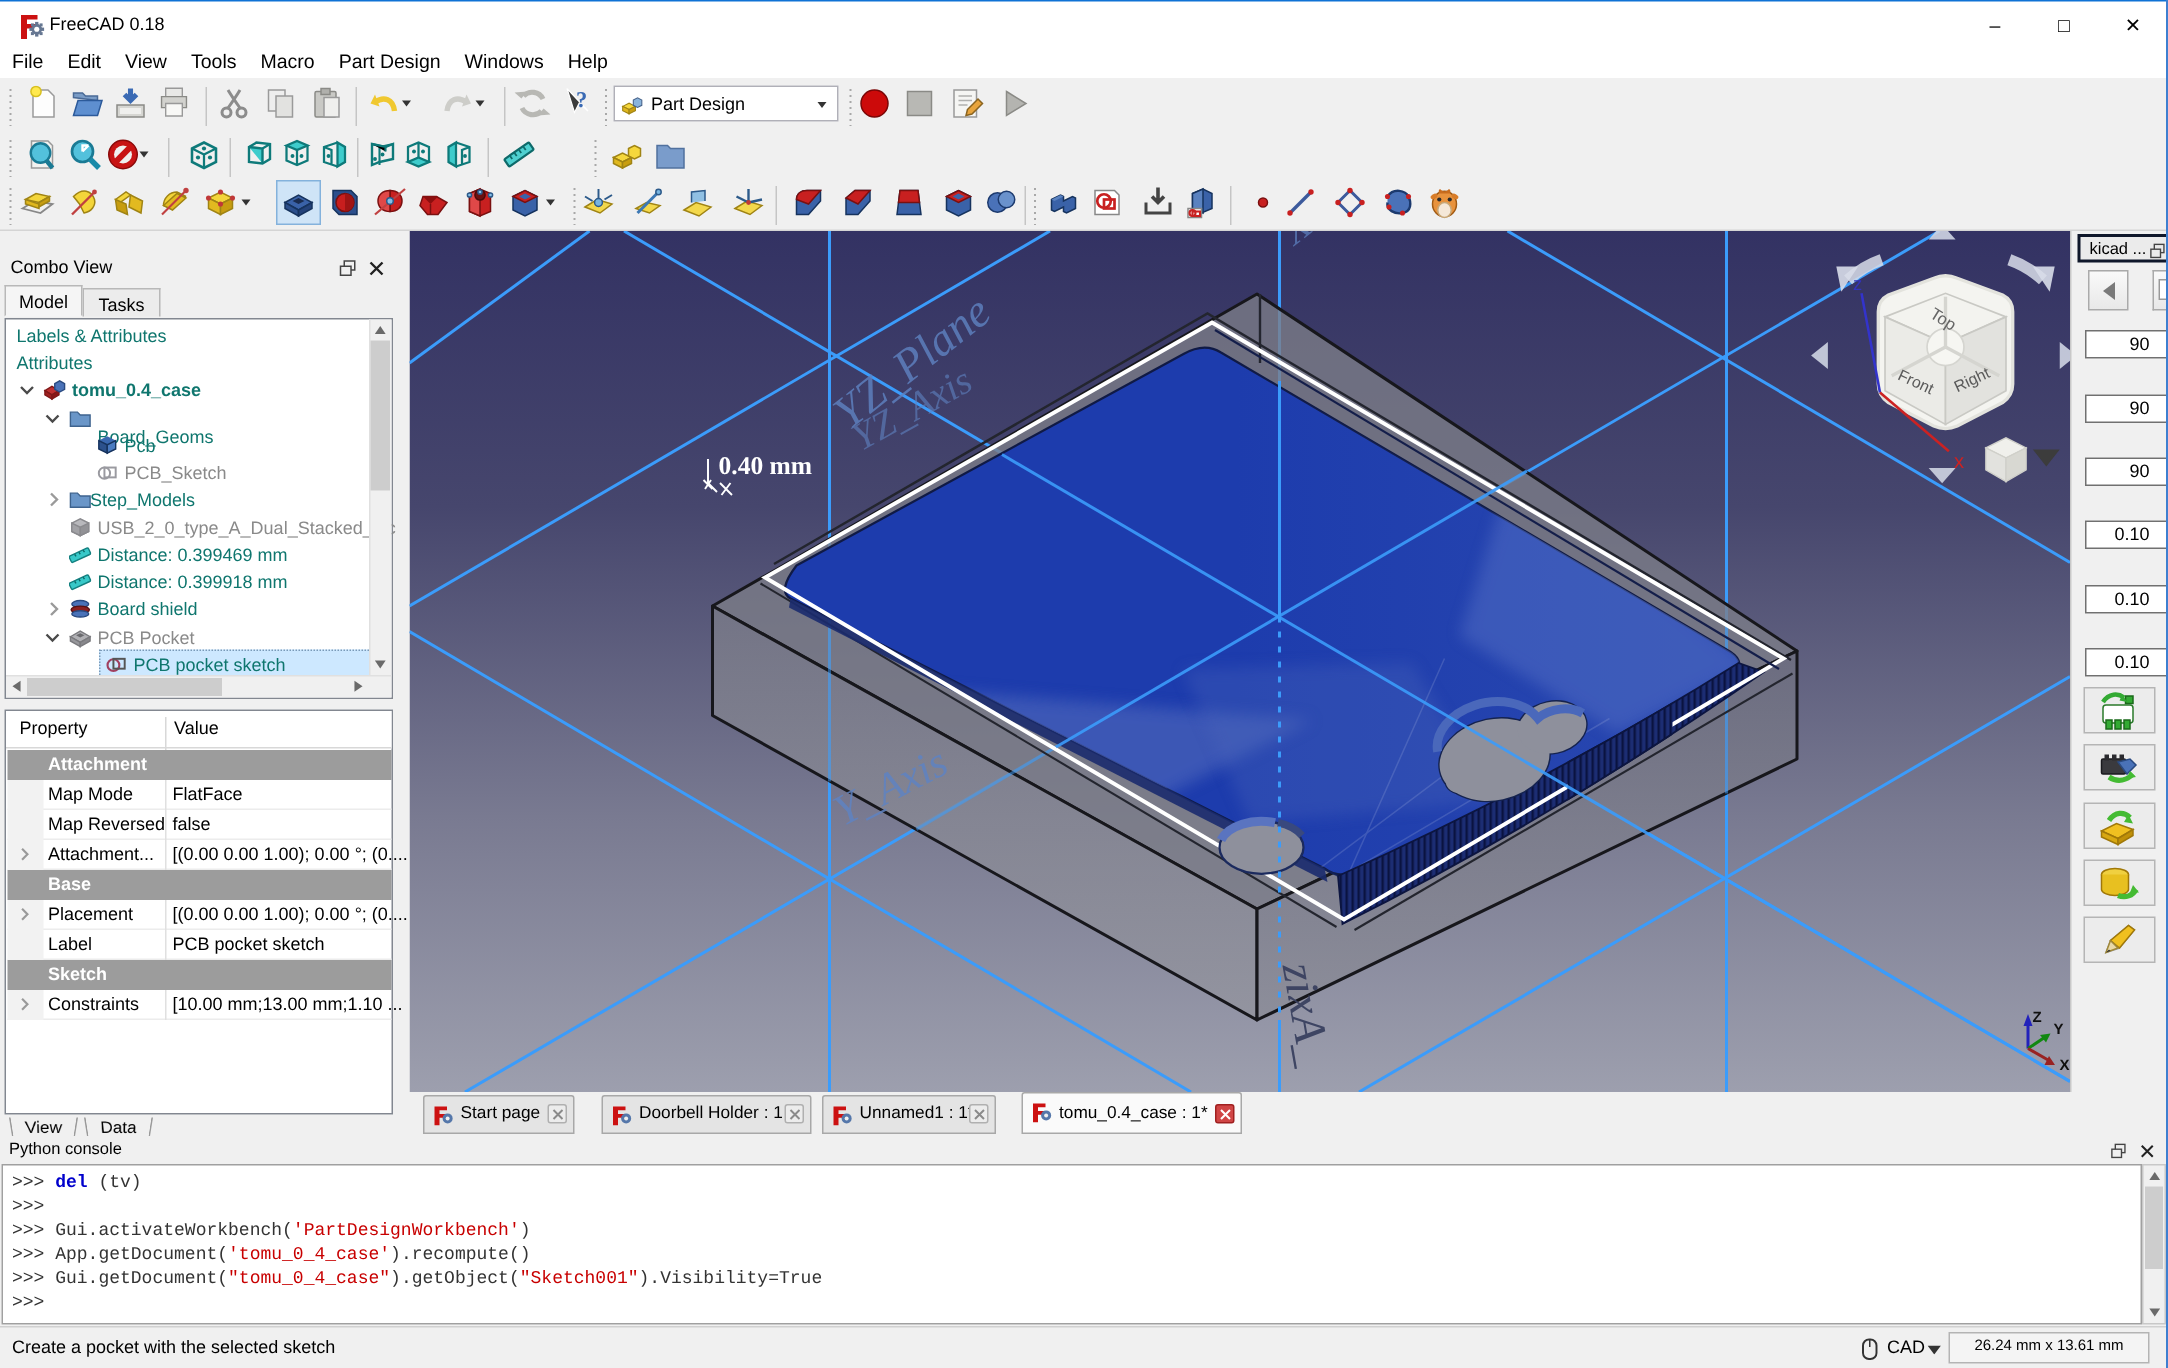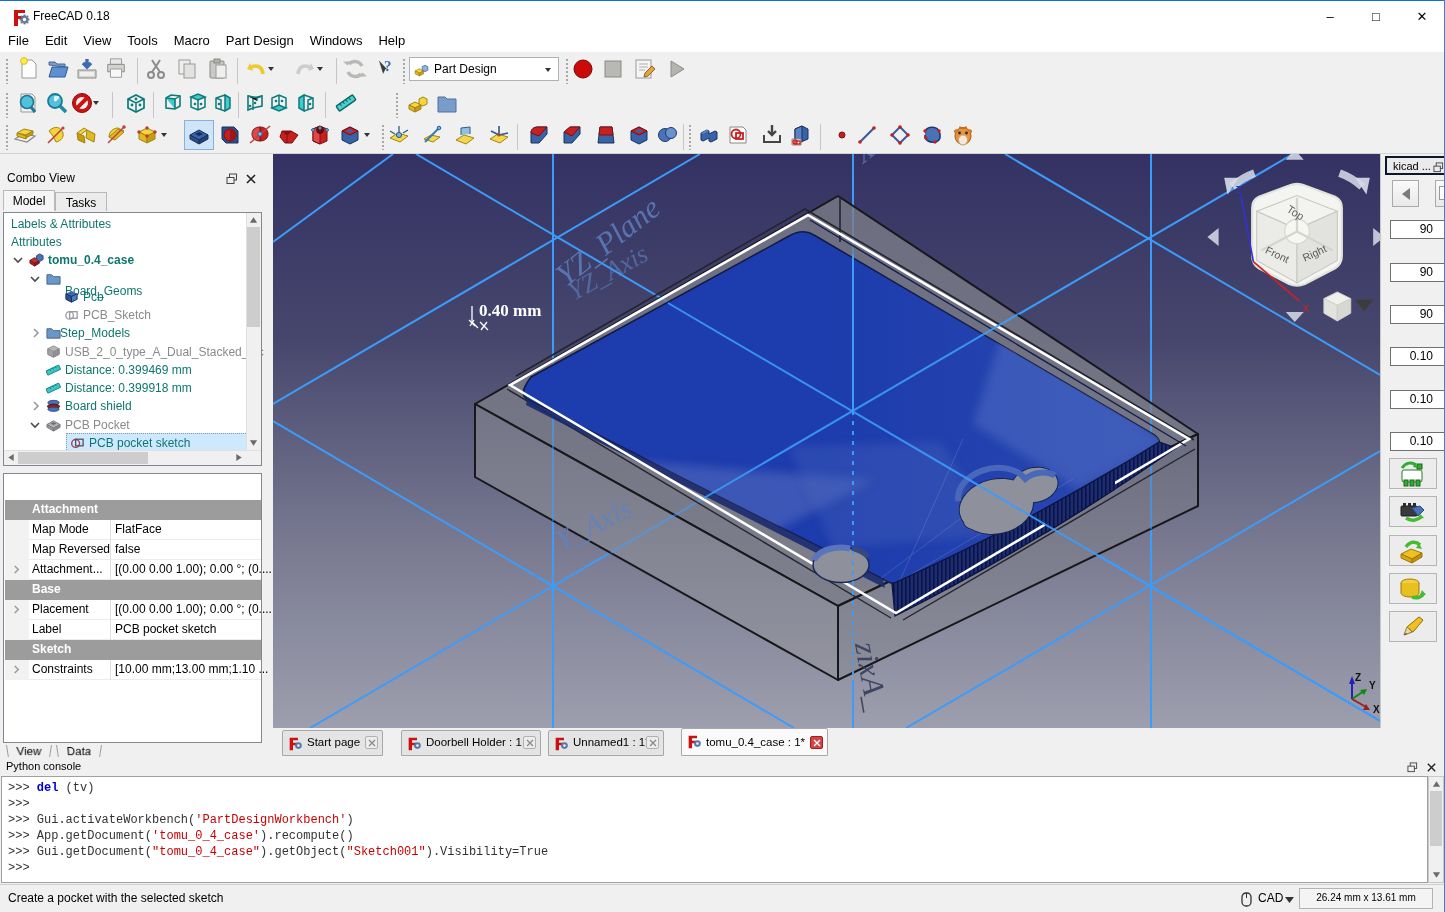--- a/index.html
+++ b/index.html
@@ -610,20 +610,24 @@
 <div style="position:absolute;left:0;top:237px;width:257px;height:15px;background:#f0f0f0;border-top:1px solid #e0e0e0"></div>
 <svg style="position:absolute;left:3px;top:240px" width="8" height="9" viewBox="0 0 8 10">
         <path d="M7 1 1 5l6 4z" fill="#6a6a6a"></path>
       </svg>
 <svg style="position:absolute;left:231px;top:240px" width="8" height="9" viewBox="0 0 8 10">
         <path d="M1 1l6 4-6 4z" fill="#6a6a6a"></path>
       </svg>
 <div style="position:absolute;left:14px;top:239px;width:130px;height:12px;background:#cdcdcd"></div>
     </div>
 <div id="propbox">
+      <div style="position:absolute;left:0;top:0;width:257px;height:25px;background:#fff;border-bottom:1px solid #d8d8d8">
+        <span style="position:absolute;left:9px;top:4px">Property</span>
+        <span style="position:absolute;left:106px;top:4px;border-left:1px solid #d8d8d8;padding-left:5px;height:25px">Value</span>
+      </div>
 <div style="position:absolute;left:1px;top:26px;width:256px;height:20px;background:#9c9c9c;color:#fff;font-weight:bold;padding:2px 0 0 27px">Attachment</div>
 <div style="position:absolute;left:1px;top:46px;width:256px;height:20px;border-bottom:1px solid #ececec">
         <span style="position:absolute;left:0;top:0;width:24px;height:20px;background:#f2f2f2"></span>
         <span style="position:absolute;left:27px;top:2px">Map Mode</span>
         <span style="position:absolute;left:105px;top:0;width:1px;height:20px;background:#e0e0e0"></span>
         <span style="position:absolute;left:110px;top:2px;white-space:nowrap">FlatFace</span>
       </div>
 <div style="position:absolute;left:1px;top:66px;width:256px;height:20px;border-bottom:1px solid #ececec">
         <span style="position:absolute;left:0;top:0;width:24px;height:20px;background:#f2f2f2"></span>
         <span style="position:absolute;left:27px;top:2px">Map Reversed</span>

